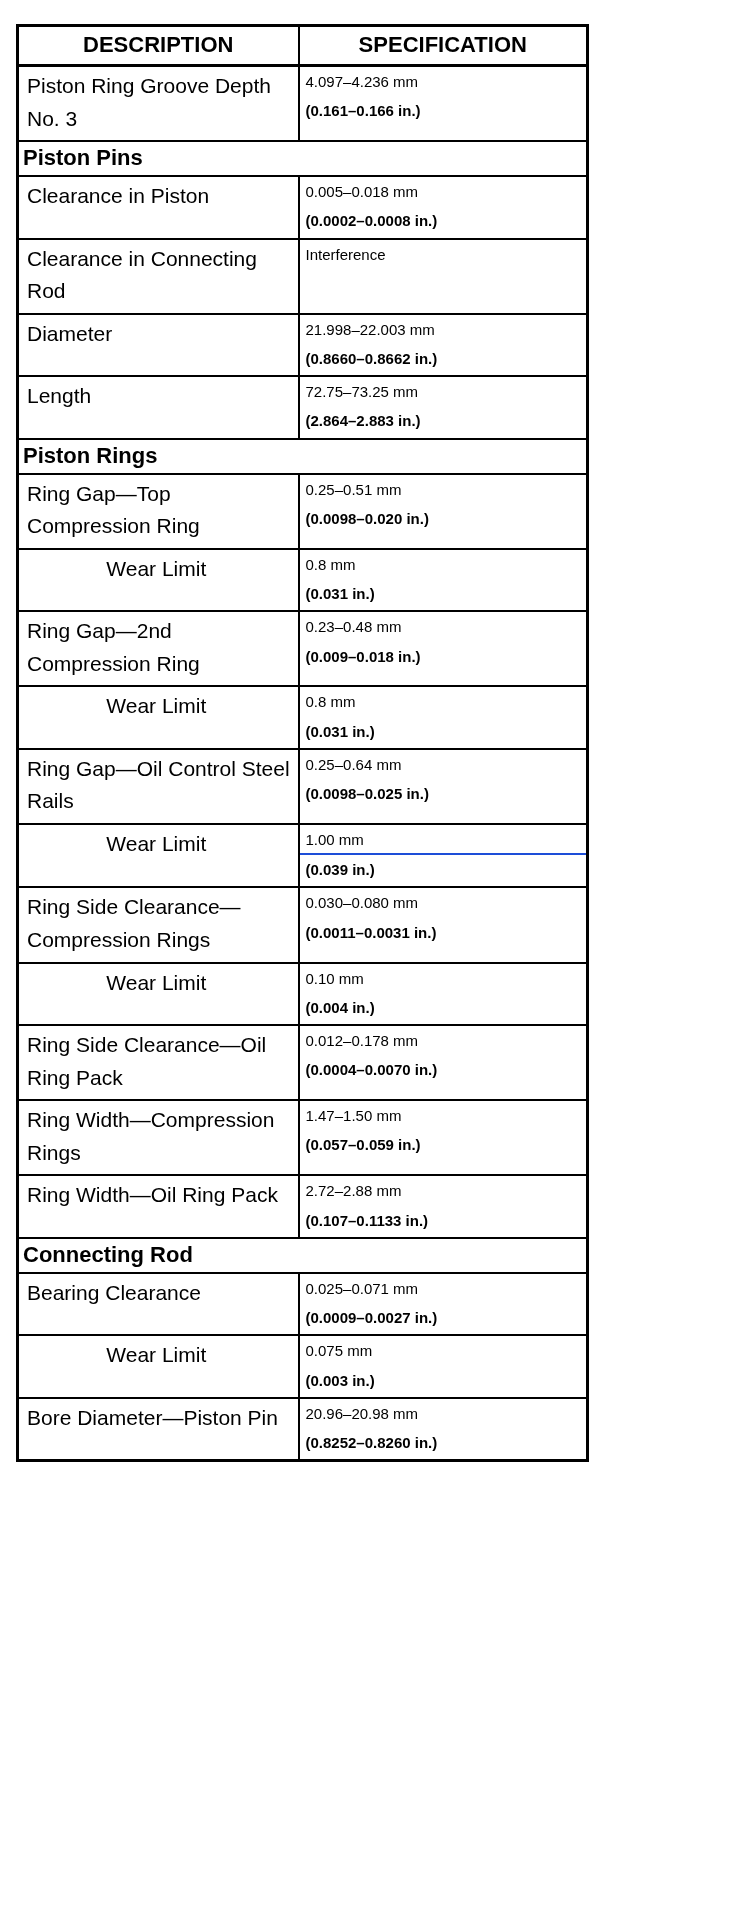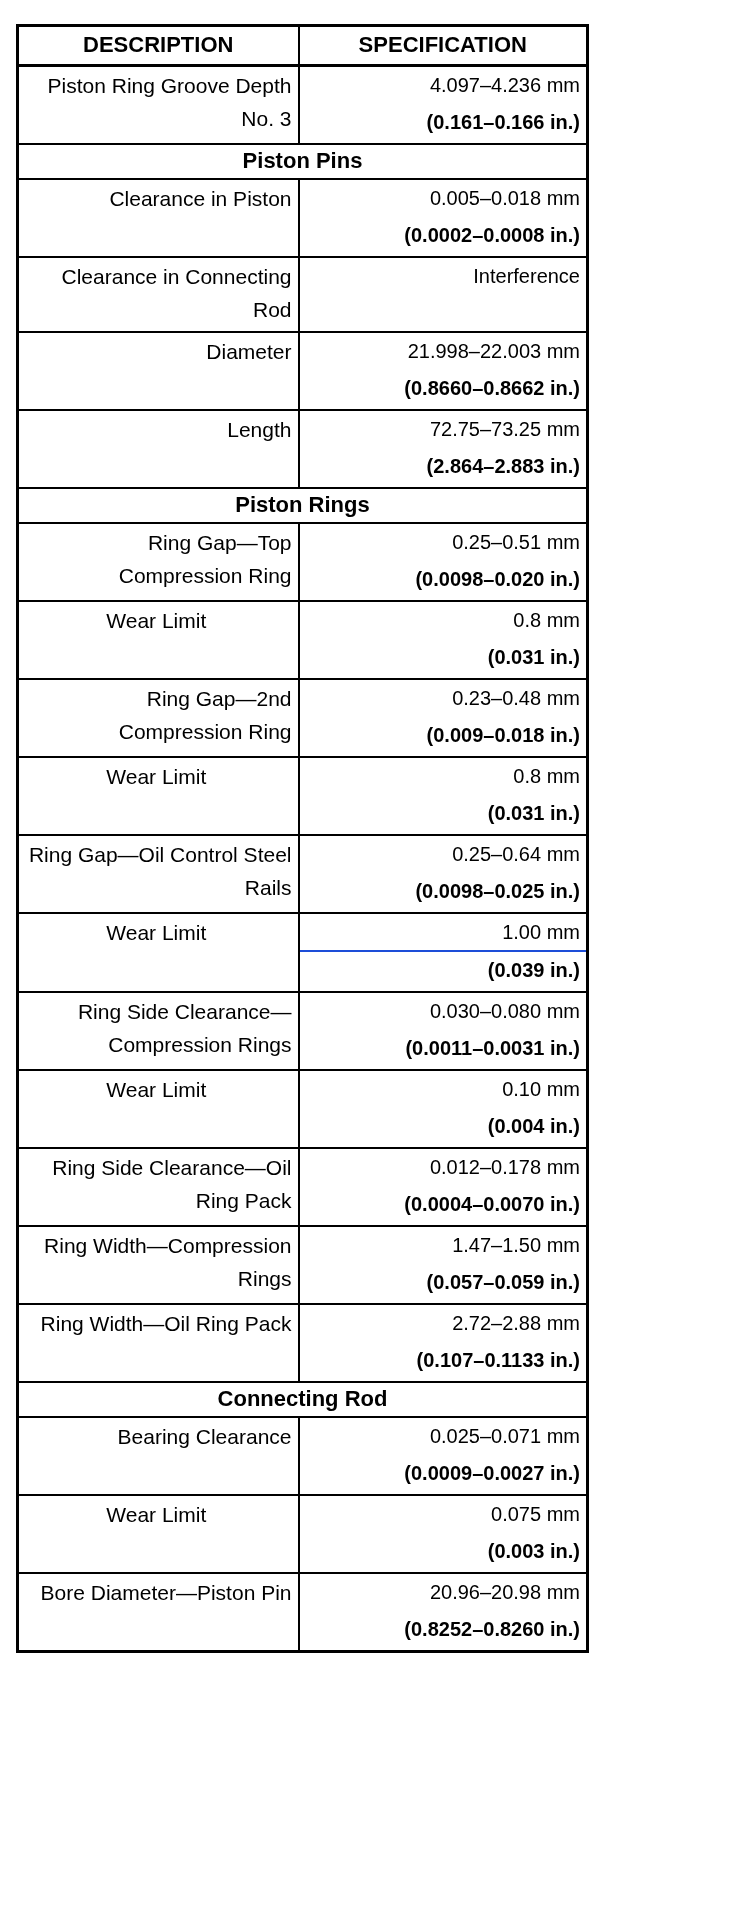--- a/index.html
+++ b/index.html
@@ -29,37 +29,37 @@
   thead th {
     font-weight: bold;
     font-size: 22px;
     text-align: center;
     padding: 5px 4px 6px 4px;
     border-bottom: 3px solid #000000;
   }
   td.section-cell {
     font-weight: bold;
     font-size: 22px;
-    text-align: center;
+    text-align: left;
     padding: 3px 4px 4px 4px;
   }
   td.desc-cell {
     font-size: 21px;
     line-height: 1.55;
-    text-align: right;
+    text-align: left;
     padding: 3px 6px 5px 8px;
   }
   td.desc-cell.right {
     text-align: center;
     padding-right: 12px;
   }
   td.spec-cell {
-    font-size: 20px;
+    font-size: 15px;
     line-height: 1.55;
-    text-align: right;
+    text-align: left;
     padding: 0;
   }
   .spec-line {
     padding: 3px 6px 2px 6px;
   }
   .spec-line + .spec-line {
     padding-top: 4px;
     padding-bottom: 5px;
     font-weight: bold;
   }

